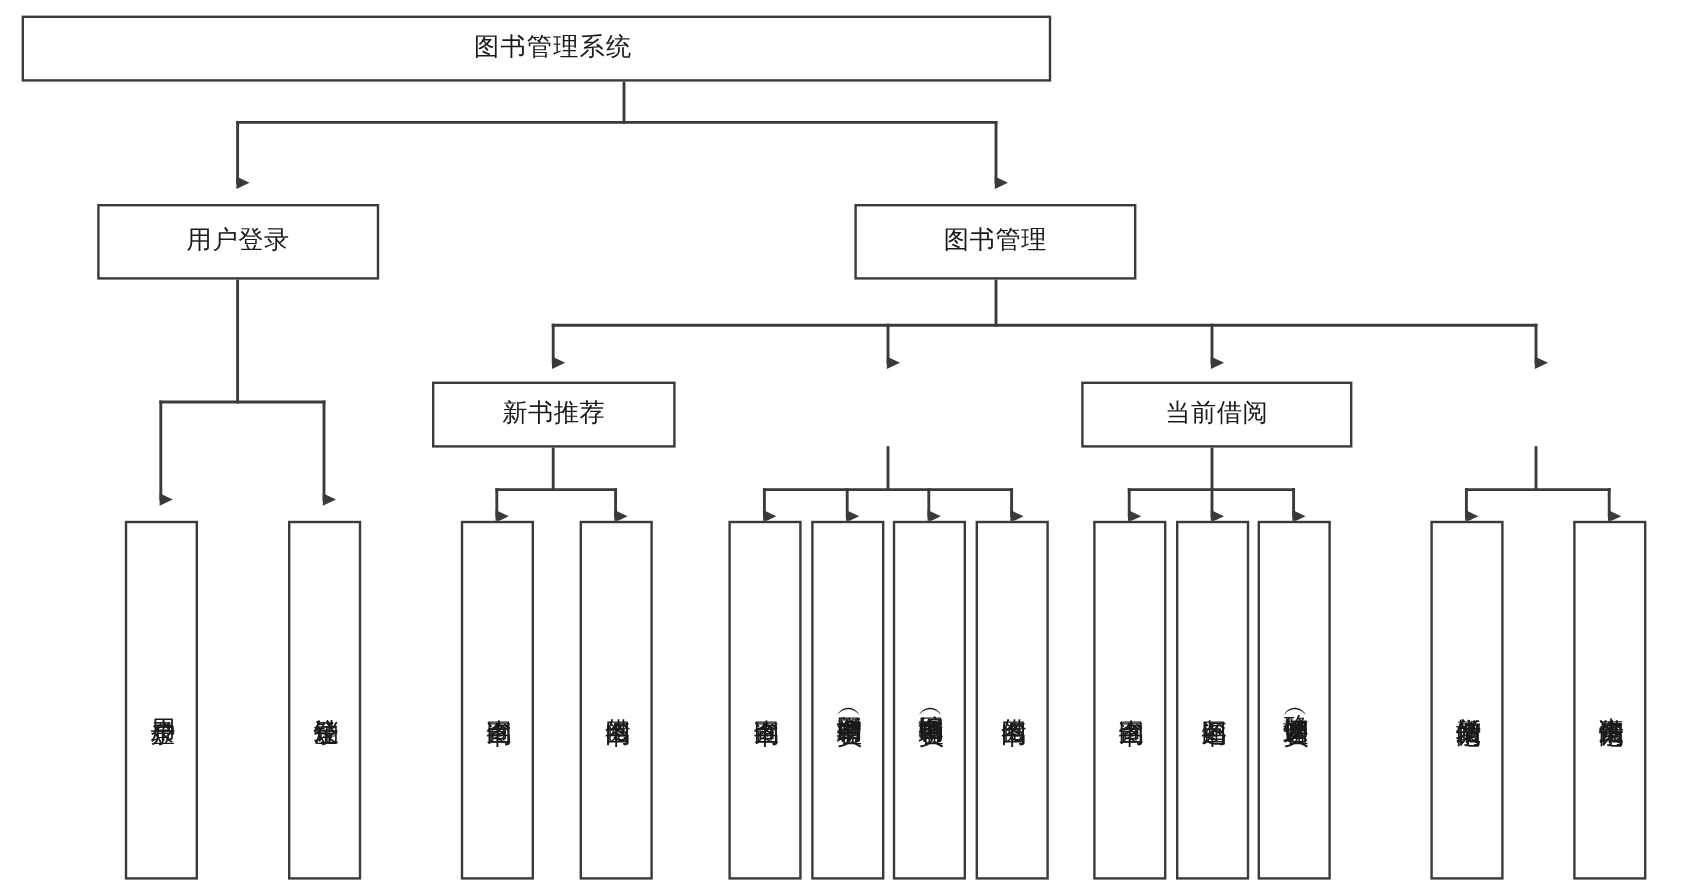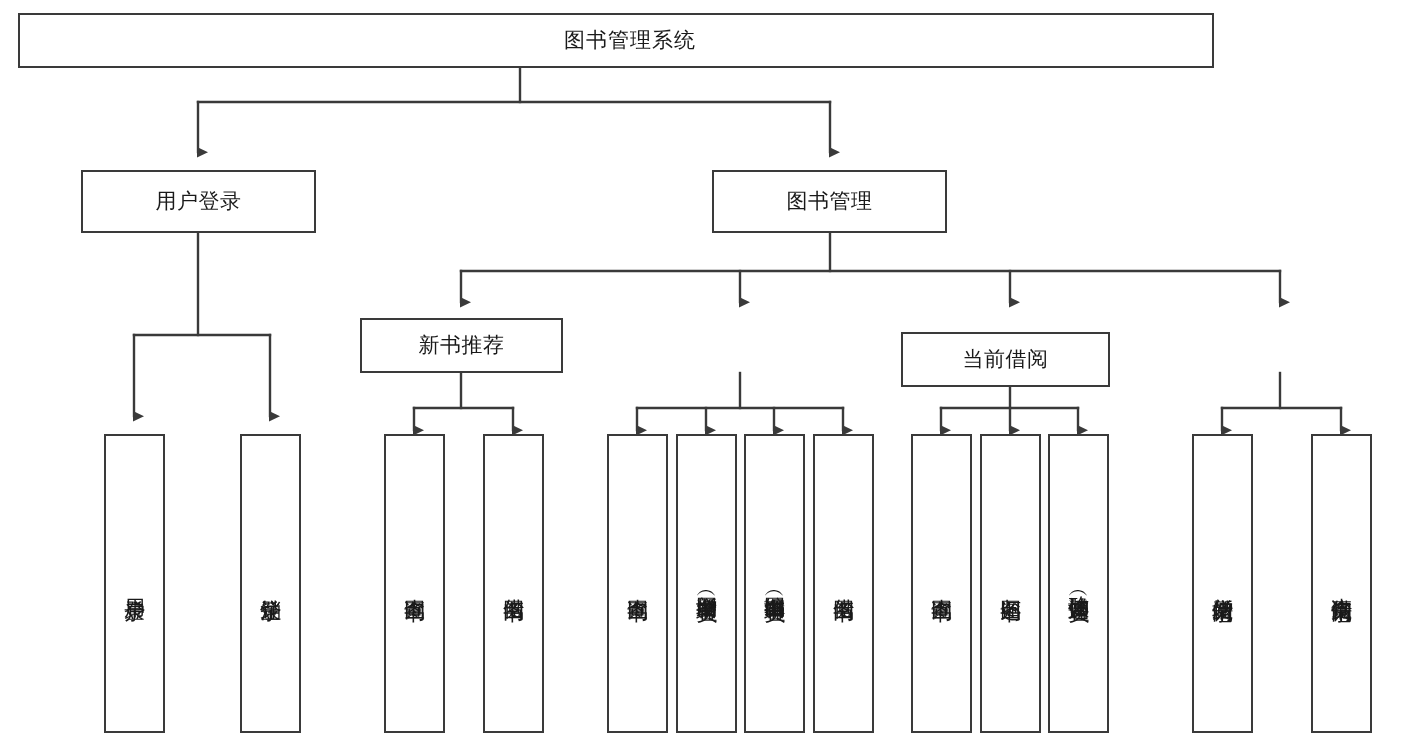--- a/index.html
+++ b/index.html
@@ -119,35 +119,35 @@
       <path d="M 1010 408 L 1010 430" marker-end="url(#arrow)"></path>
       <path d="M 1078 408 L 1078 430" marker-end="url(#arrow)"></path>
 
       <path d="M 1280 373 L 1280 408"></path>
       <path d="M 1222 408 L 1341 408"></path>
       <path d="M 1222 408 L 1222 430" marker-end="url(#arrow)"></path>
       <path d="M 1341 408 L 1341 430" marker-end="url(#arrow)"></path>
     </g>
   </svg>
 
-  <div class="node horiz root" style="left:18px; top:13px; width:1196px; height:55px;padding-left:28px;">
+  <div class="node horiz root" style="left:18px; top:13px; width:858px; height:55px;padding-left:28px;">
     <span>图书管理系统</span>
   </div>
 
   <div class="node horiz" style="left:81px; top:170px; width:235px; height:63px;">
     <span>用户登录</span>
   </div>
   <div class="node horiz" style="left:712px; top:170px; width:235px; height:63px;">
     <span>图书管理</span>
   </div>
 
   <div class="node horiz" style="left:360px; top:318px; width:203px; height:55px;">
     <span>新书推荐</span>
   </div>
-  <div class="node horiz" style="left:901px; top:318px; width:209px; height:55px;margin-top:14px;">
+  <div class="node horiz" style="left:901px; top:318px; width:226px; height:55px;">
     <span>当前借阅</span>
   </div>
 
   <div class="node leaf" style="left:104px; top:434px; width:61px; height:299px;">
     <span class="vtext">用户登录</span>
   </div>
   <div class="node leaf" style="left:240px; top:434px; width:61px; height:299px;">
     <span class="vtext">注销登录</span>
   </div>
 

